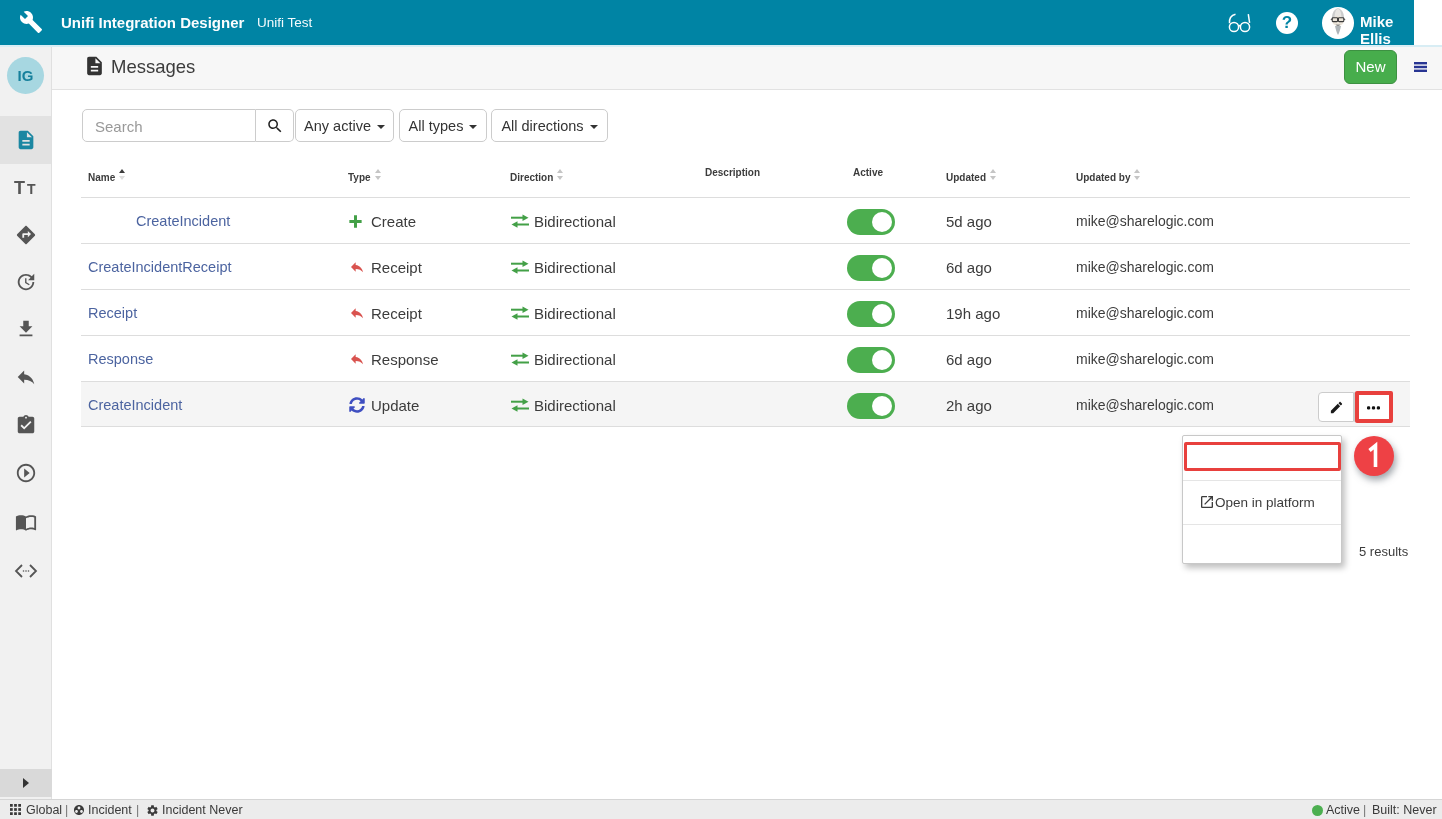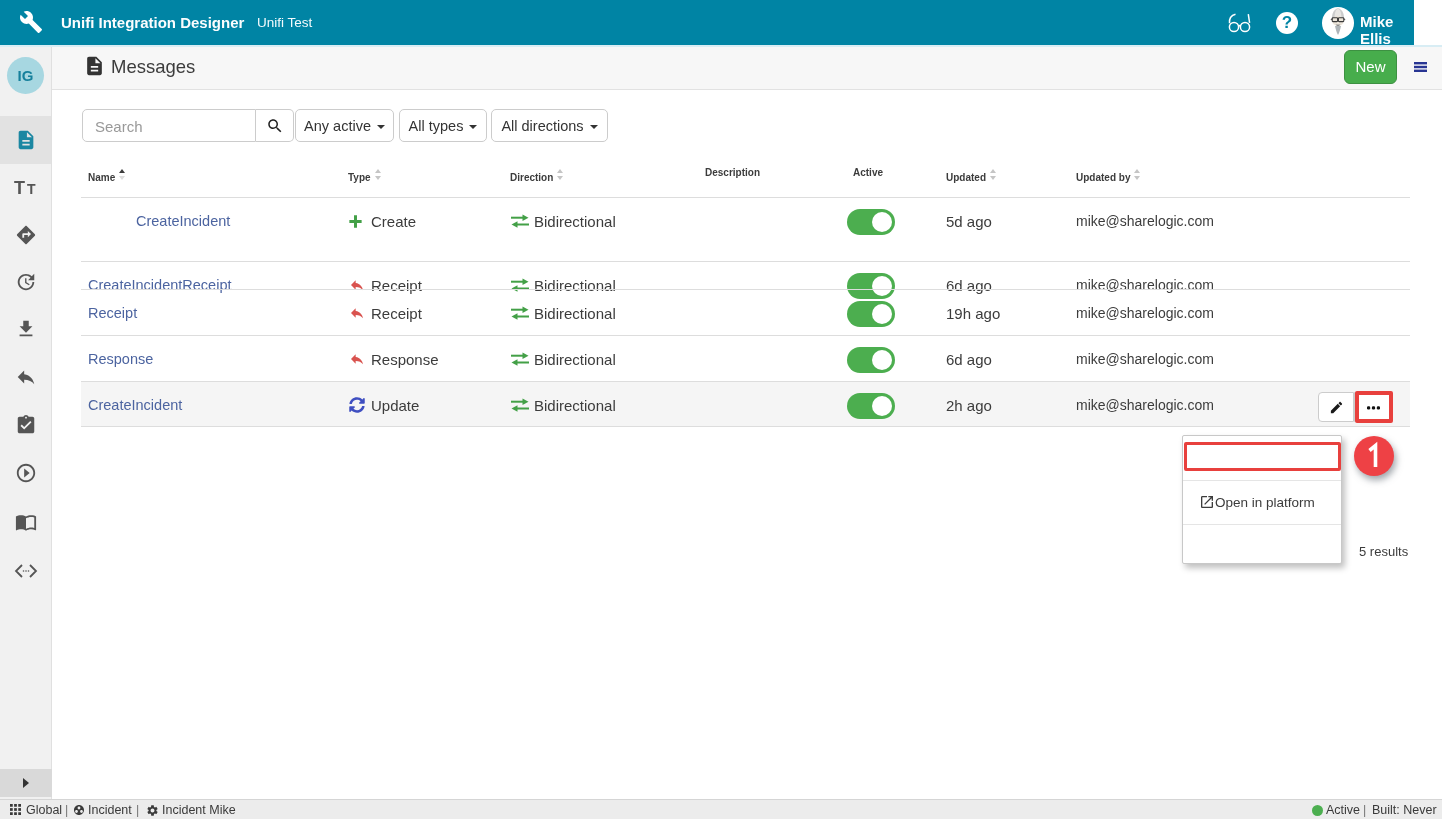--- a/index.html
+++ b/index.html
@@ -214,21 +214,21 @@
         <path d="M6.5 7.2 L0.5 10.5 L6.5 13.8 Z"></path>
       </svg>
     </div>
   <div class="cell" style="left:453px;">Bidirectional</div>
   <div class="toggle">
       <div class="knob"></div>
     </div>
   <div class="cell" style="left:865px;">5d ago</div>
   <div class="cell" style="left:995px;font-size:14px;">mike@sharelogic.com</div>
 </div>
-<div class="row" style="top:261px;">
+<div class="row" style="top:243px;">
   <div class="cell" style="left:7px;">
       <a class="name">CreateIncidentReceipt</a>
     </div>
   <div class="cell" style="left:268px;">
       <svg width="16" height="16" viewBox="0 0 24 24" fill="#d9534f">
         <path d="M10 9V5l-7 7 7 7v-4.1c5 0 8.5 1.6 11 5.1-1-5-4-10-11-11z"></path>
       </svg>
     </div>
   <div class="cell" style="left:290px;">Receipt</div>
   <div class="cell" style="left:430px;">
@@ -370,18 +370,18 @@
   <span style="left:26px;">Global</span>
   <span style="left:65px;color:#777;">|</span>
   <svg style="left:73px;top:4px" width="12" height="12" viewBox="0 0 24 24" fill="#3a3a3a">
       <path d="M12 2C6.48 2 2 6.48 2 12s4.48 10 10 10 10-4.48 10-10S17.52 2 12 2zm0 3.2c1.55 0 2.8 1.25 2.8 2.8s-1.25 2.8-2.8 2.8S9.2 9.55 9.2 8 10.45 5.2 12 5.2zM7 17.8c-1.55 0-2.8-1.25-2.8-2.8S5.45 12.2 7 12.2 9.8 13.45 9.8 15 8.55 17.8 7 17.8zm10 0c-1.55 0-2.8-1.25-2.8-2.8s1.25-2.8 2.8-2.8 2.8 1.25 2.8 2.8-1.25 2.8-2.8 2.8z"></path>
     </svg>
   <span style="left:88px;">Incident</span>
   <span style="left:136px;color:#777;">|</span>
   <svg style="left:146px;top:4px" width="13" height="13" viewBox="0 0 24 24" fill="#3a3a3a">
       <path d="M19.14 12.94c.04-.3.06-.61.06-.94 0-.32-.02-.64-.07-.94l2.03-1.58c.18-.14.23-.41.12-.61l-1.92-3.32c-.12-.22-.37-.29-.59-.22l-2.39.96c-.5-.38-1.03-.7-1.62-.94l-.36-2.54c-.04-.24-.24-.41-.48-.41h-3.84c-.24 0-.43.17-.47.41l-.36 2.54c-.59.24-1.13.57-1.62.94l-2.39-.96c-.22-.08-.47 0-.59.22L2.74 8.87c-.12.21-.08.47.12.61l2.03 1.58c-.05.3-.09.63-.09.94s.02.64.07.94l-2.03 1.58c-.18.14-.23.41-.12.61l1.92 3.32c.12.22.37.29.59.22l2.39-.96c.5.38 1.03.7 1.62.94l.36 2.54c.05.24.24.41.48.41h3.84c.24 0 .44-.17.47-.41l.36-2.54c.59-.24 1.13-.56 1.62-.94l2.39.96c.22.08.47 0 .59-.22l1.92-3.32c.12-.22.07-.47-.12-.61l-2.01-1.58zM12 15.6c-1.98 0-3.6-1.62-3.6-3.6s1.62-3.6 3.6-3.6 3.6 1.62 3.6 3.6-1.62 3.6-3.6 3.6z"></path>
     </svg>
-  <span style="left:162px;">Incident Mike</span>
+  <span style="left:162px;">Incident Never</span>
   <span style="left:1312px;top:5px;width:11px;height:11px;border-radius:50%;background:#4caf50;"></span>
   <span style="left:1326px;">Active</span>
   <span style="left:1363px;color:#777;">|</span>
   <span style="left:1372px;">Built: Never</span>
 </div>
 
 </body></html>

